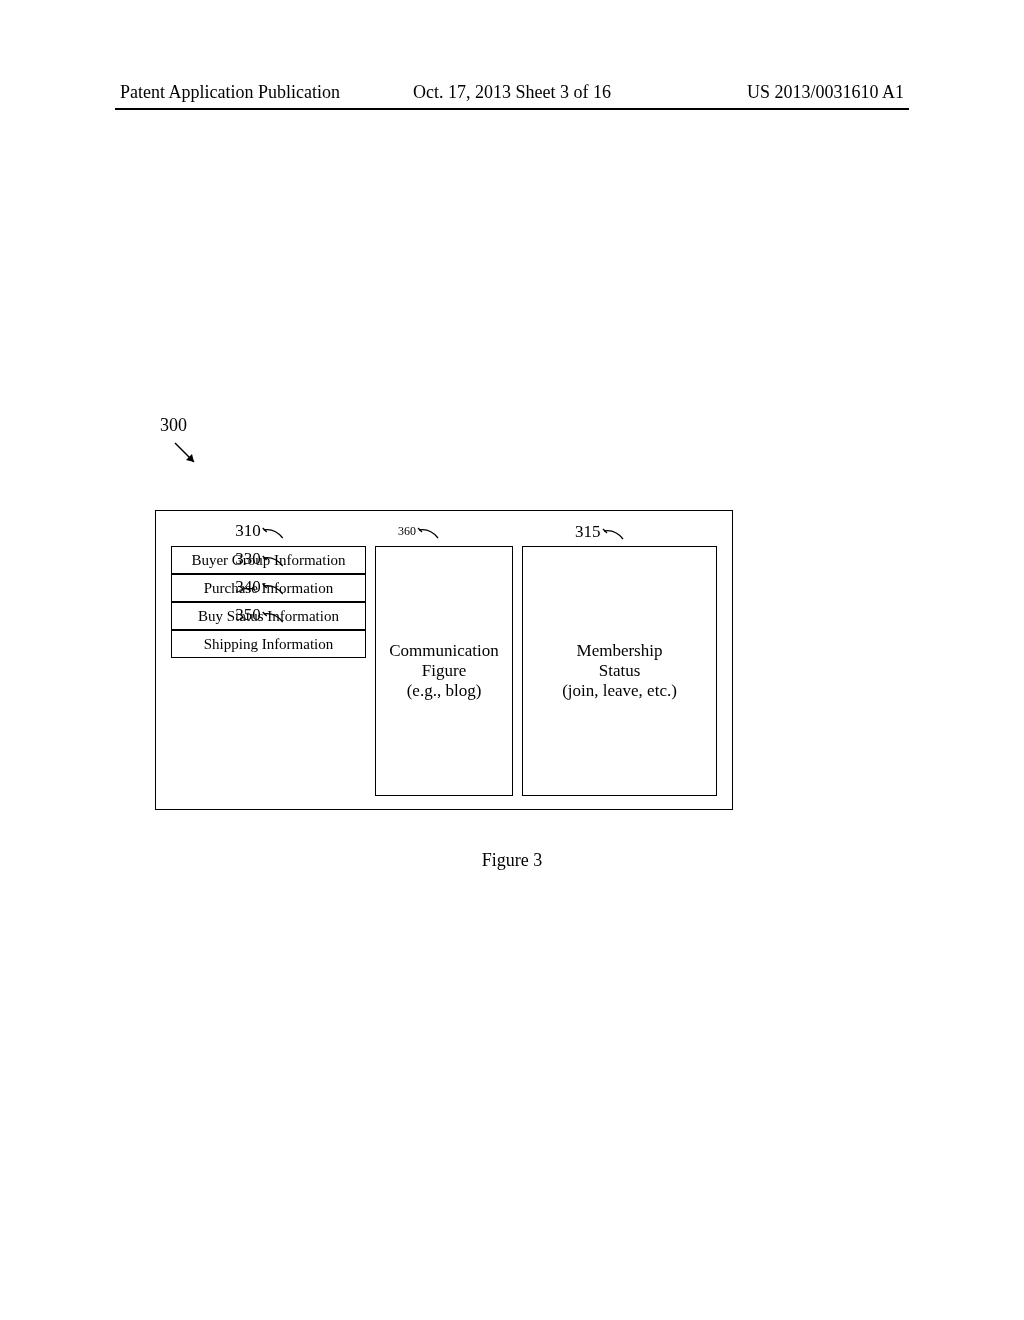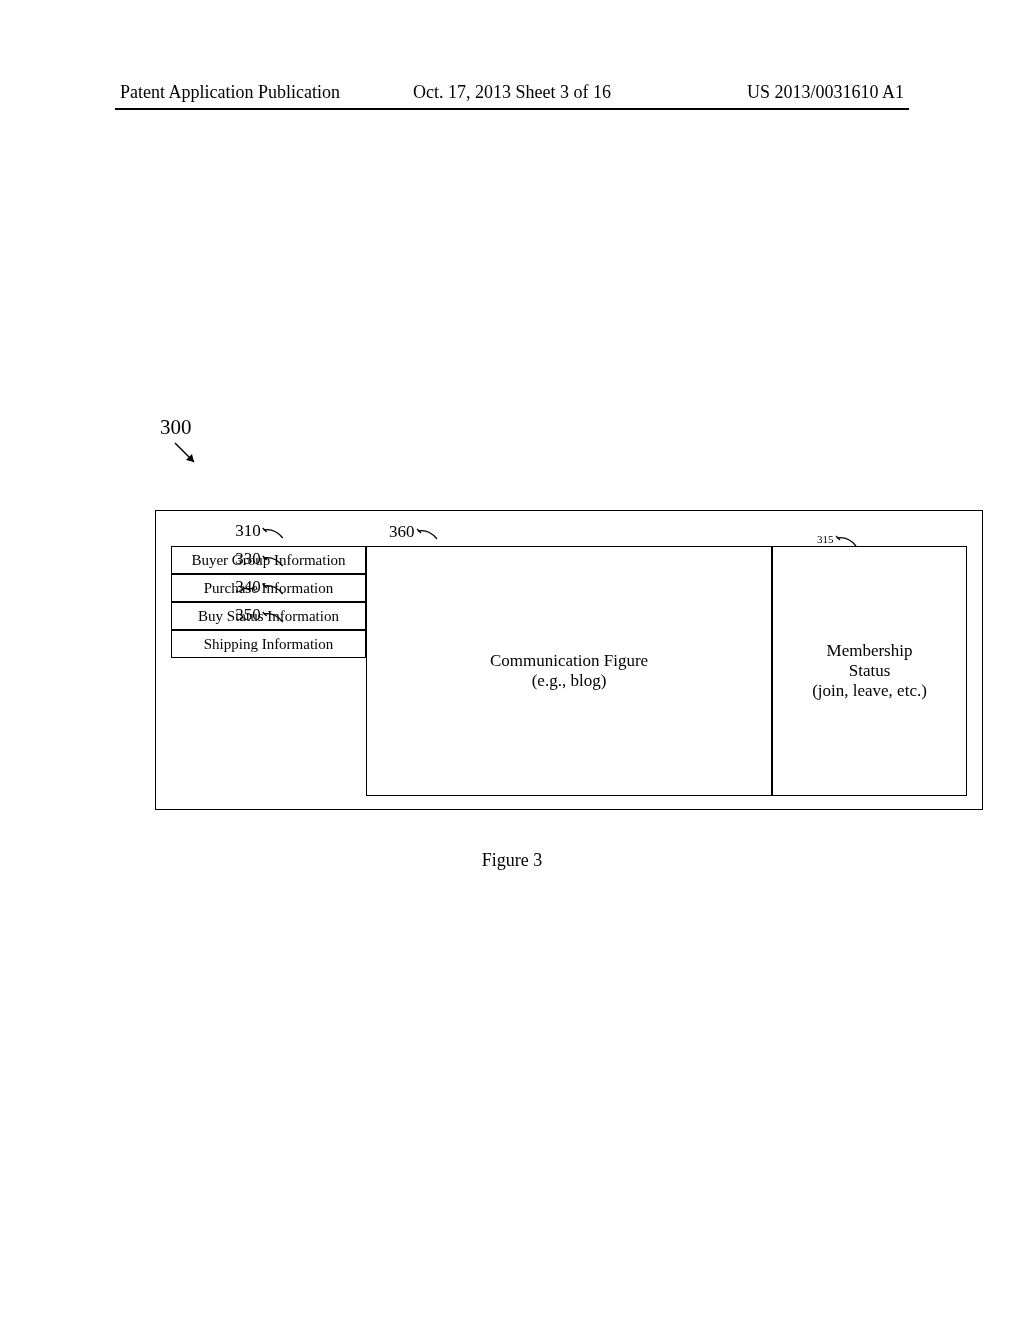--- a/index.html
+++ b/index.html
@@ -39,41 +39,41 @@
       top: 108px;
       left: 115px;
       right: 115px;
       height: 2px;
       background: #000;
     }
     .ref-300 {
       position: absolute;
       top: 415px;
       left: 160px;
-      font-size: 21px;
+      font-size: 18px;
     }
     .arrow-300 {
       position: absolute;
       top: 440px;
       left: 172px;
     }
     .arrow-300 svg {
       width: 30px;
       height: 30px;
     }
     .diagram-container {
       position: absolute;
       top: 510px;
       left: 155px;
-      width: 828px;
+      width: 578px;
       height: 300px;
       border: 1.5px solid #000;
       padding: 35px 15px 15px 15px;
       display: flex;
-      gap: 0;
+      gap: 9px;
     }
     .left-column {
       width: 195px;
       display: flex;
       flex-direction: column;
     }
     .info-box {
       border: 1px solid #000;
       text-align: center;
       font-size: 15px;
@@ -123,32 +123,31 @@
       left: 50%;
       transform: translateX(-60%);
       font-size: 17px;
       display: flex;
       align-items: center;
     }
     .ref-label-center {
       position: absolute;
       top: -25px;
       left: 22px;
-      font-size: 17px;
+      font-size: 12px;
       display: flex;
       align-items: center;
     }
     .ref-label-right {
       position: absolute;
       top: -25px;
-      left: 44px;
-      font-size: 11px;
-      display: flex;
-      align-items: center;
-      margin-top: 8px;
+      left: 52px;
+      font-size: 17px;
+      display: flex;
+      align-items: center;
     }
     .curve-svg {
       display: inline-block;
       margin-left: 0px;
     }
   </style>
 </head>
 <body>
 
 <div class="header">

